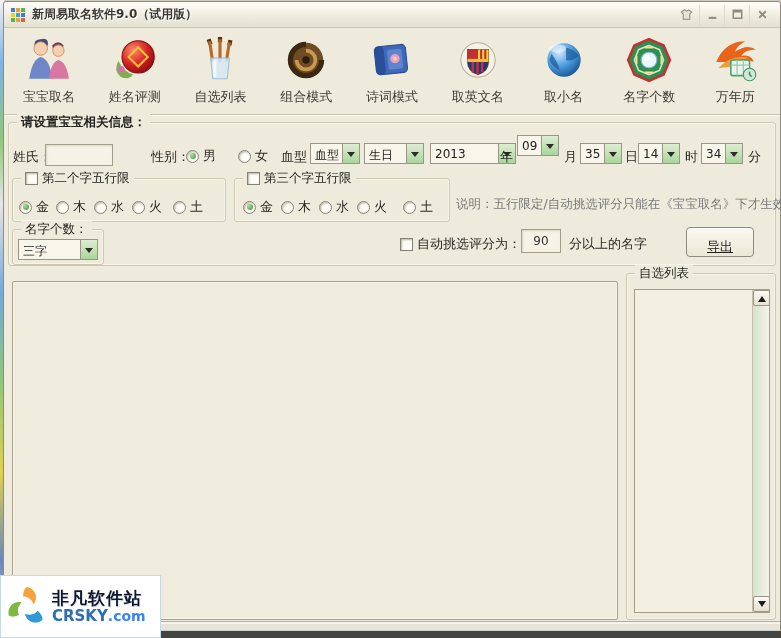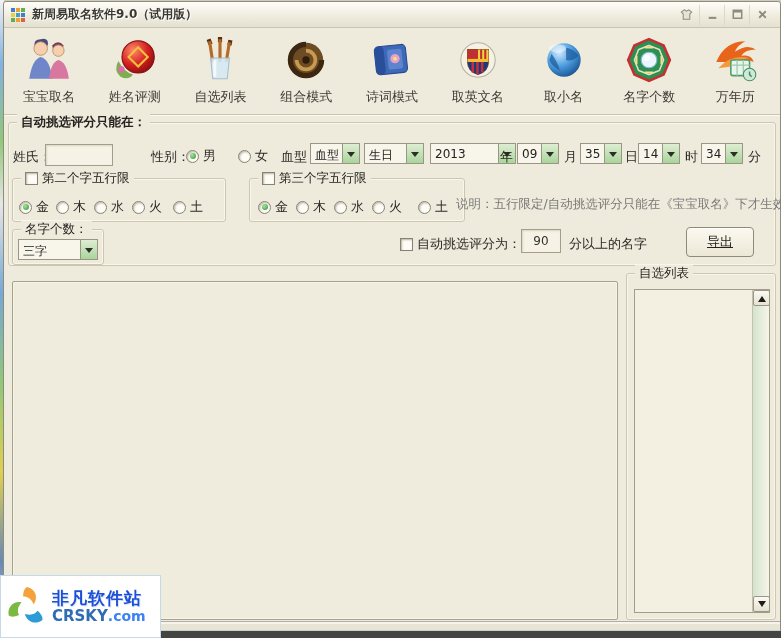--- a/index.html
+++ b/index.html
@@ -56,21 +56,21 @@
 
   .check-wrap { position:absolute; display:flex; align-items:center; gap:4px; cursor:default; }
   .checkbox { width:13px; height:13px; background:#fdfcf6; border:1px solid #878374; box-shadow:inset 1px 1px 2px #b9b4a3; flex:none; }
   .check-wrap .clbl { font-size:13px; color:#2b2a26; }
 
   .note-text { position:absolute; font-size:12.5px; color:#787878; white-space:nowrap; }
   .warn-text { position:absolute; font-size:12.5px; color:#f08014; white-space:nowrap; }
 
   .push-button { position:absolute; border:1px solid #8f8b7c; border-radius:4px;
     background:linear-gradient(180deg,#fbf9f0,#ece7d6); font-size:13px; color:#24231f;
-    display:flex; align-items:center; justify-content:center; box-shadow:inset 0 1px 0 #fff; cursor:default;text-decoration:underline; }
+    display:flex; align-items:flex-end; justify-content:center; box-shadow:inset 0 1px 0 #fff; cursor:default;text-decoration:underline; }
 
   
   .result-panel { position:absolute; left:8px; top:279px; width:606px; height:339px;
     background:#f0ecdd; border:1px solid #a6a08c; border-radius:2px; box-shadow:inset 0 0 0 1px #f6f3e7; }
   .selected-group { position:absolute; left:622px; top:271px; width:150px; height:347px; }
   .listbox { position:absolute; left:7px; top:15px; width:136px; height:324px; background:#f3f0e2; border:1px solid #a29c88; }
   .vscroll { position:absolute; right:0; top:0; width:17px; height:100%;
     background:linear-gradient(90deg,#d4e3cd,#f6f4ea); border-left:1px solid #c4bfae; }
   .scroll-btn { position:absolute; left:0; width:17px; height:16px; background:linear-gradient(180deg,#fbf9f2,#e6e2d2);
     border:1px solid #9b9686; border-radius:2px; display:flex; align-items:center; justify-content:center; }
@@ -82,21 +82,21 @@
   
   .window-footer { position:absolute; left:0; right:0; top:619px; height:11px; background:#e9e5d6;
     border-top:1px solid #b2ada0; box-shadow:inset 0 -2px 0 #c2d2d0, inset 0 2px 0 #f6f4ec; }
   .bottom-bar { position:absolute; left:0; top:631px; width:781px; height:7px; background:#454440; }
 
   
   .watermark { position:absolute; left:0; top:575px; width:161px; height:63px; background:#ffffff;
     border:1px solid #c5d9ec; z-index:50; display:flex; align-items:center; }
   .watermark svg { width:46px; height:46px; margin:0 2px 0 3px; flex:none; }
   .wm-text { display:flex; flex-direction:column; line-height:1.1; }
-  .wm-site { font-size:17px; font-weight:bold; color:#1d4ed8; text-shadow:1px 1px 0 #dce9f5; letter-spacing:1px; white-space:nowrap; }
+  .wm-site { font-size:17px; font-weight:bold; color:#0f172a; text-shadow:1px 1px 0 #dce9f5; letter-spacing:1px; white-space:nowrap; }
   .wm-domain { font-size:15px; font-weight:bold; color:#2f6cb3; white-space:nowrap; }
   .wm-tld { font-size:14px; font-weight:bold; color:#3b82f6;margin-top:16px; }
 </style>
 </head>
 <body>
 
 <div id="app">
   <div class="desktop-strip"></div>
 
   <div class="window">
@@ -242,21 +242,21 @@
           <rect x="20" y="24" width="18" height="15" rx="2" fill="#e9f4ec" stroke="#4a9f68" stroke-width="1.5"></rect>
           <path d="M20 29 h18 M26 24 v15 M32 24 v15" stroke="#9fc8ac" stroke-width="1.2"></path>
           <circle cx="38" cy="38" r="6" fill="#cfe8d8" stroke="#3f8f5f"></circle>
           <path d="M38 35 v3 l2 2" stroke="#3f8f5f" stroke-width="1.4" fill="none"></path>
         </svg>
         <span class="tool-label">万年历</span>
       </div>
     </div>
 
     <div class="groupbox" style="left:4px; top:120px; width:768px; height:144px;">
-      <span class="gb-legend bold">自动挑选评分只能在：</span>
+      <span class="gb-legend bold">请设置宝宝相关信息：</span>
     </div>
 
     <span class="lbl" style="left:9px; top:146px;">姓氏：</span>
     <input class="textbox" style="left: 41px; top: 142px; width: 68px;" value="">
     <span class="lbl" style="left:147px; top:146px;">性别：</span>
     <div class="radio-wrap" style="left:182px; top:145px;">
       <span class="radio checked"></span>
       <span class="rlbl">男</span>
     </div>
     <div class="radio-wrap" style="left:234px; top:145px;">
@@ -270,21 +270,21 @@
     </div>
     <div class="combo" style="left:360px; top:141px; width:60px;">
       <span class="val">生日</span>
       <span class="btn"></span>
     </div>
     <div class="combo" style="left:426px; top:141px; width:86px;">
       <span class="val">2013</span>
       <span class="btn"></span>
     </div>
     <span class="lbl" style="left:496px; top:146px;">年</span>
-    <div class="combo" style="left:513px; top:141px; width:42px;">
+    <div class="combo" style="left:513px; top:133px; width:42px;">
       <span class="val">09</span>
       <span class="btn"></span>
     </div>
     <span class="lbl" style="left:560px; top:146px;">月</span>
     <div class="combo" style="left:576px; top:141px; width:42px;">
       <span class="val">35</span>
       <span class="btn"></span>
     </div>
     <span class="lbl" style="left:621px; top:146px;">日</span>
     <div class="combo" style="left:634px; top:141px; width:42px;">
@@ -318,21 +318,21 @@
       <div class="radio-wrap" style="left:119px; top:19px;">
         <span class="radio"></span>
         <span class="rlbl">火</span>
       </div>
       <div class="radio-wrap" style="left:160px; top:19px;">
         <span class="radio"></span>
         <span class="rlbl">土</span>
       </div>
     </div>
 
-    <div class="groupbox" style="left:230px; top:176px; width:216px; height:44px;margin-left:15px;">
+    <div class="groupbox" style="left:230px; top:176px; width:216px; height:44px;">
       <span class="gb-legend">
         <span class="checkbox"></span>
         <span>第三个字五行限</span>
       </span>
       <div class="radio-wrap" style="left:8px; top:19px;">
         <span class="radio checked"></span>
         <span class="rlbl">金</span>
       </div>
       <div class="radio-wrap" style="left:46px; top:19px;">
         <span class="radio"></span>

